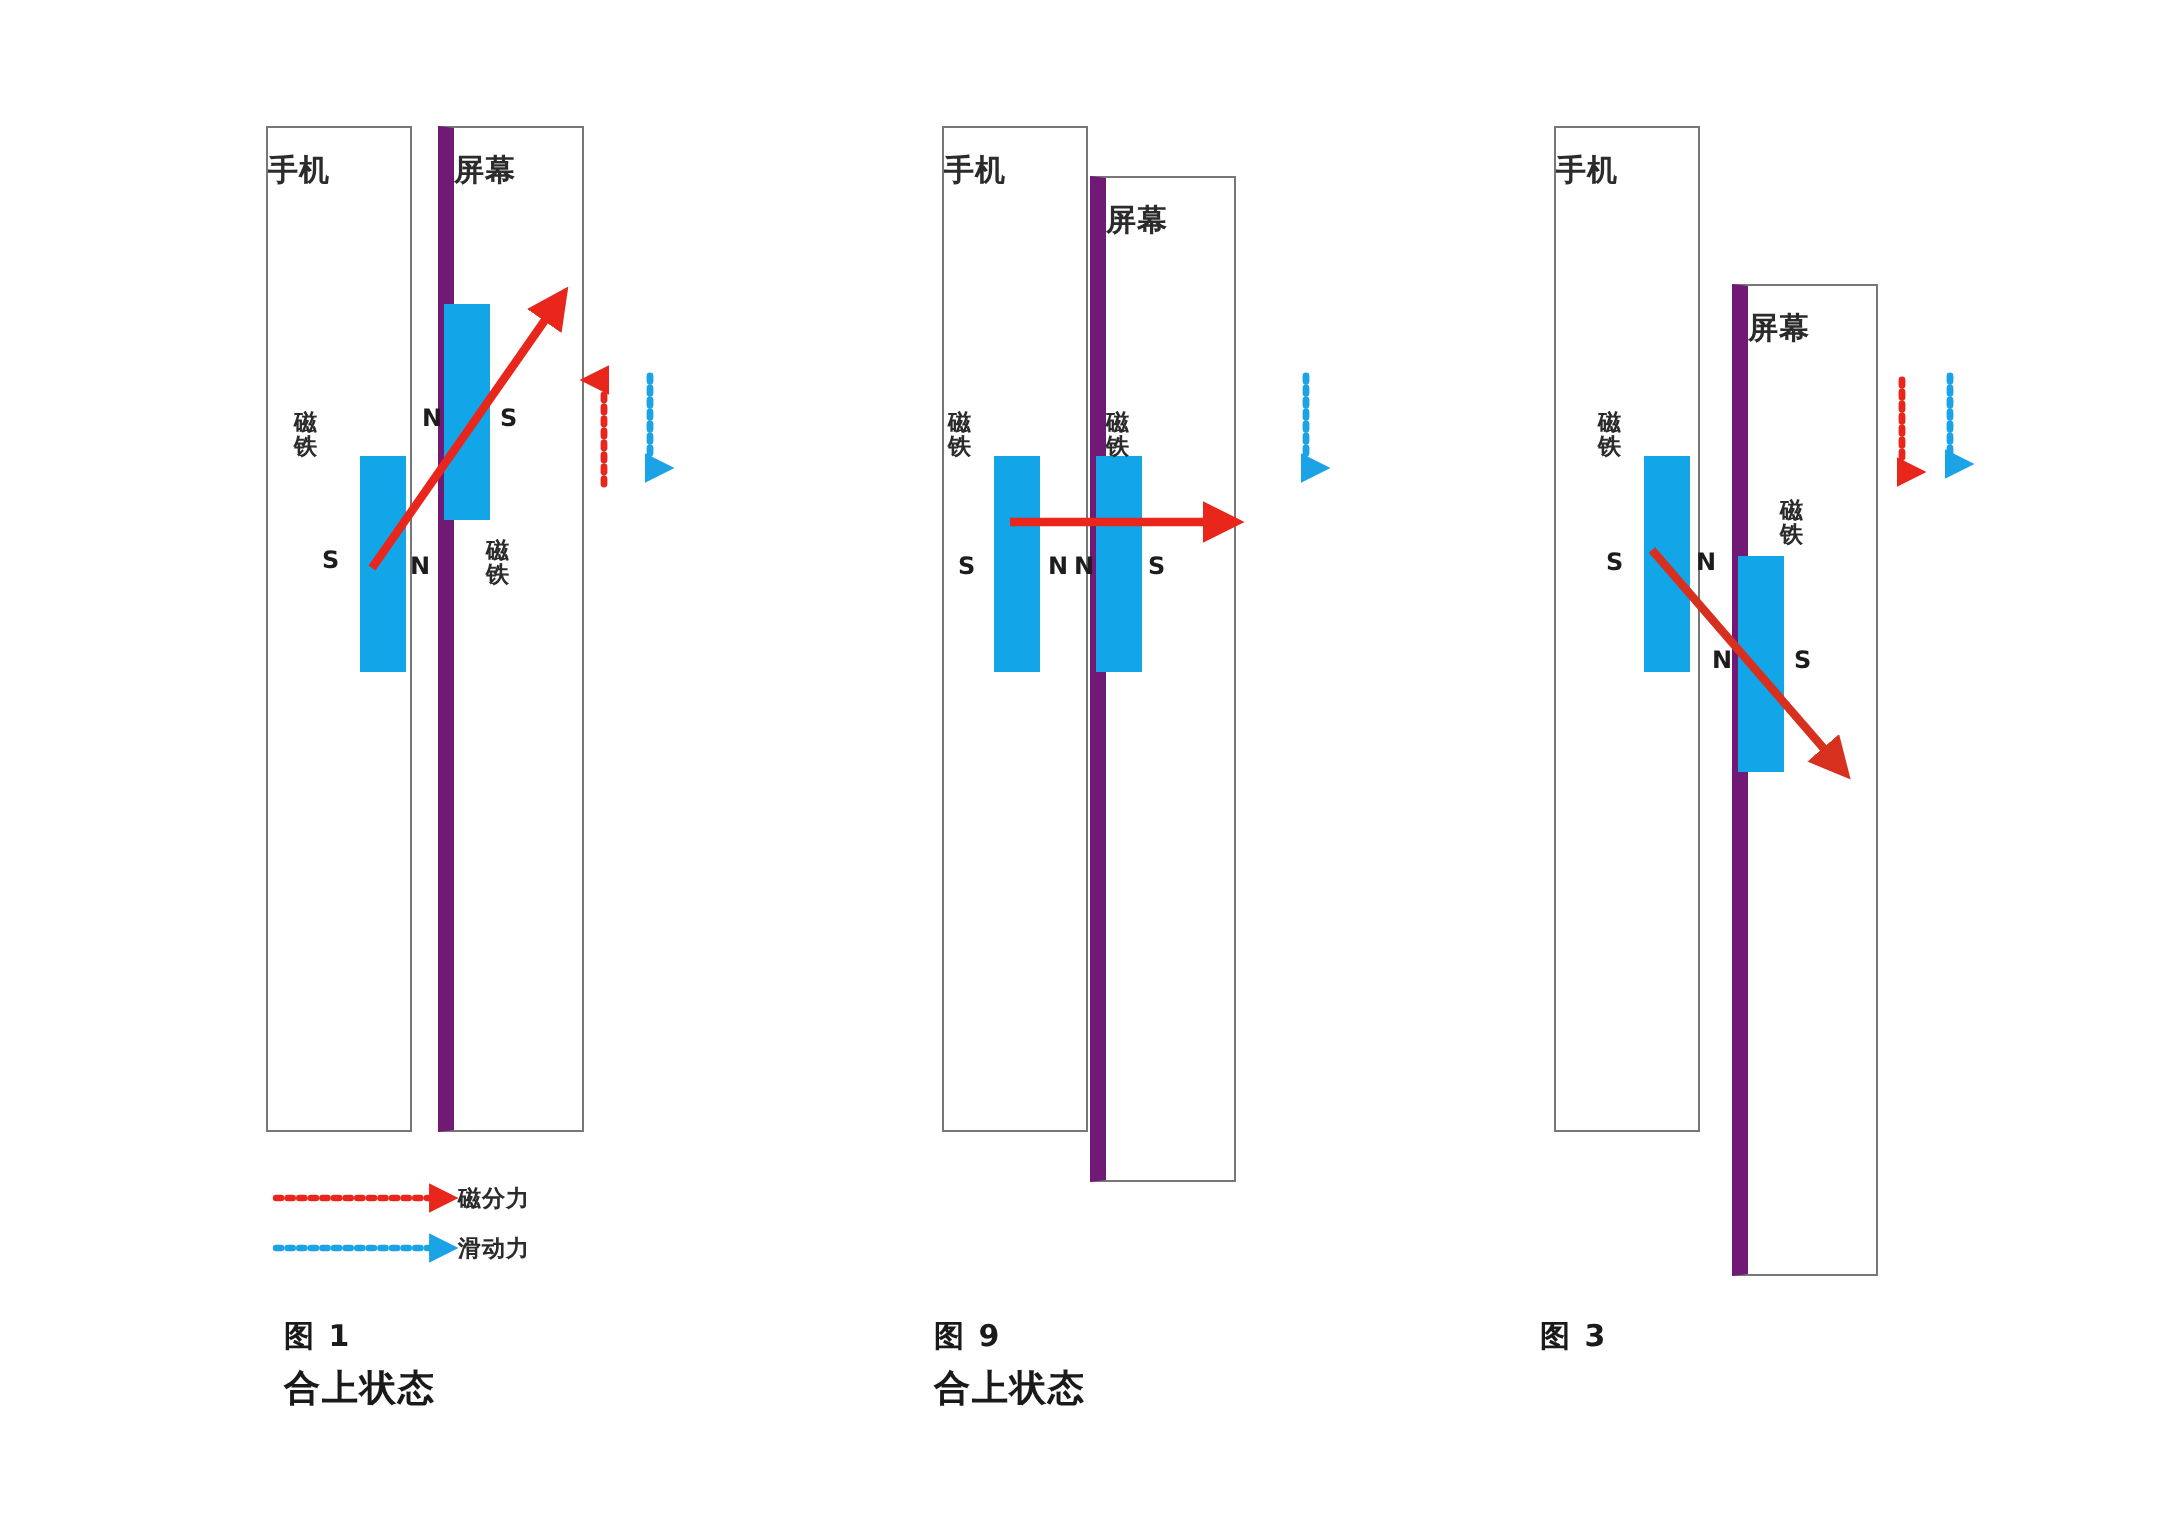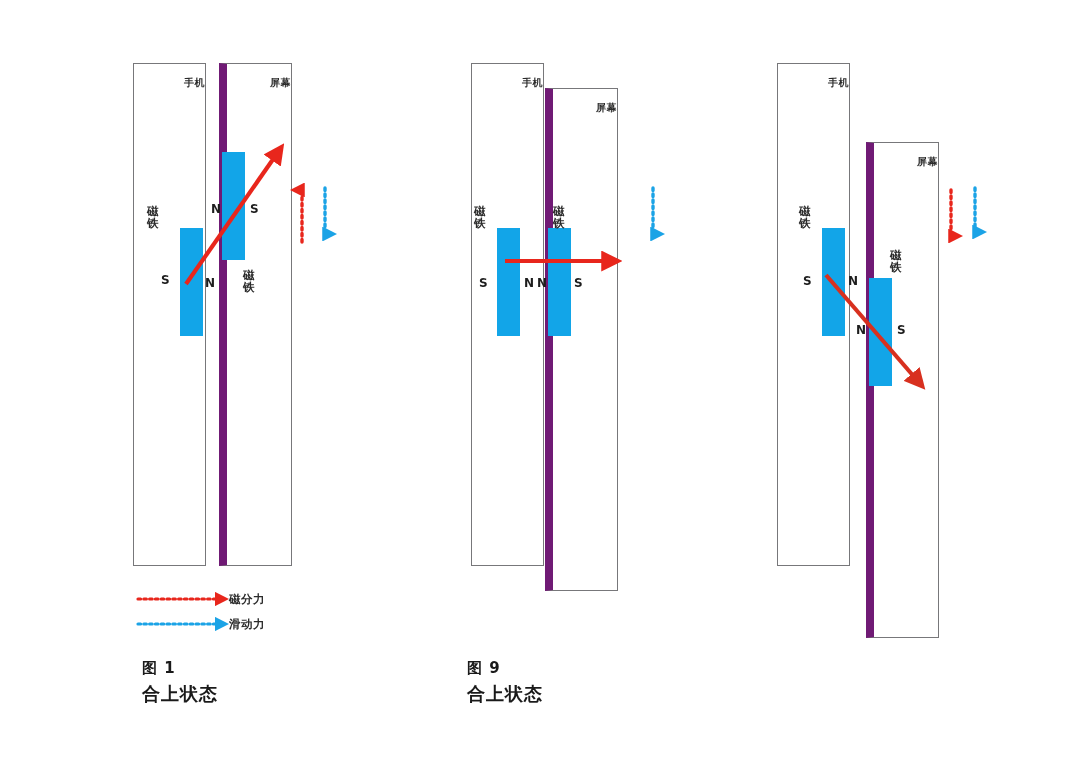--- a/index.html
+++ b/index.html
@@ -28,22 +28,22 @@
     background: #ffffff;
     border: 1px solid #77777a;
     box-sizing: border-box;
   }
   .box.heavy-left { border-left: 8px solid #701a75; }
 
   
   .box-label {
     position: absolute;
     width: 100%;
-    text-align: right;
-    font-size: 10px;
+    text-align: left;
+    font-size: 15px;
     color: #2b2b2b;
     font-weight: 600;
     letter-spacing: .5px;
   }
 
   
   .magnet {
     position: absolute;
     background: #12a5e8;
   }
@@ -230,20 +230,21 @@
         </marker>
         <marker id="ind-blue-dn-3" markerWidth="4.4" markerHeight="4.4" refX="2.2" refY="3.6" orient="auto">
           <path d="M2.2,0 L4.4,4.4 L0,4.4 z" fill="#1ba3e6"></path>
         </marker>
       </defs>
       <line x1="951" y1="190" x2="951" y2="236" stroke="#e8261c" stroke-width="3.4" stroke-dasharray="2.6 3.4" stroke-linecap="round" marker-end="url(#ind-red-dn-3)"></line>
       <line x1="975" y1="188" x2="975" y2="232" stroke="#1ba3e6" stroke-width="3.4" stroke-dasharray="2.6 3.4" stroke-linecap="round" marker-end="url(#ind-blue-dn-3)"></line>
     </svg>
 
     <div class="caption" style="left:770px; top:659px; width:188px;">
+      <div class="fig">图 3</div>
     </div>
   </div>
 
   <div class="legend">
 
     <div class="legend-row" style="left:137px; top:592px;">
       <svg width="92" height="14">
         <defs>
           <marker id="lg-red" markerWidth="4.6" markerHeight="4.6" refX="1.4" refY="2.3" orient="auto">
             <path d="M0,0 L4.6,2.3 L0,4.6 z" fill="#e8261c"></path>

